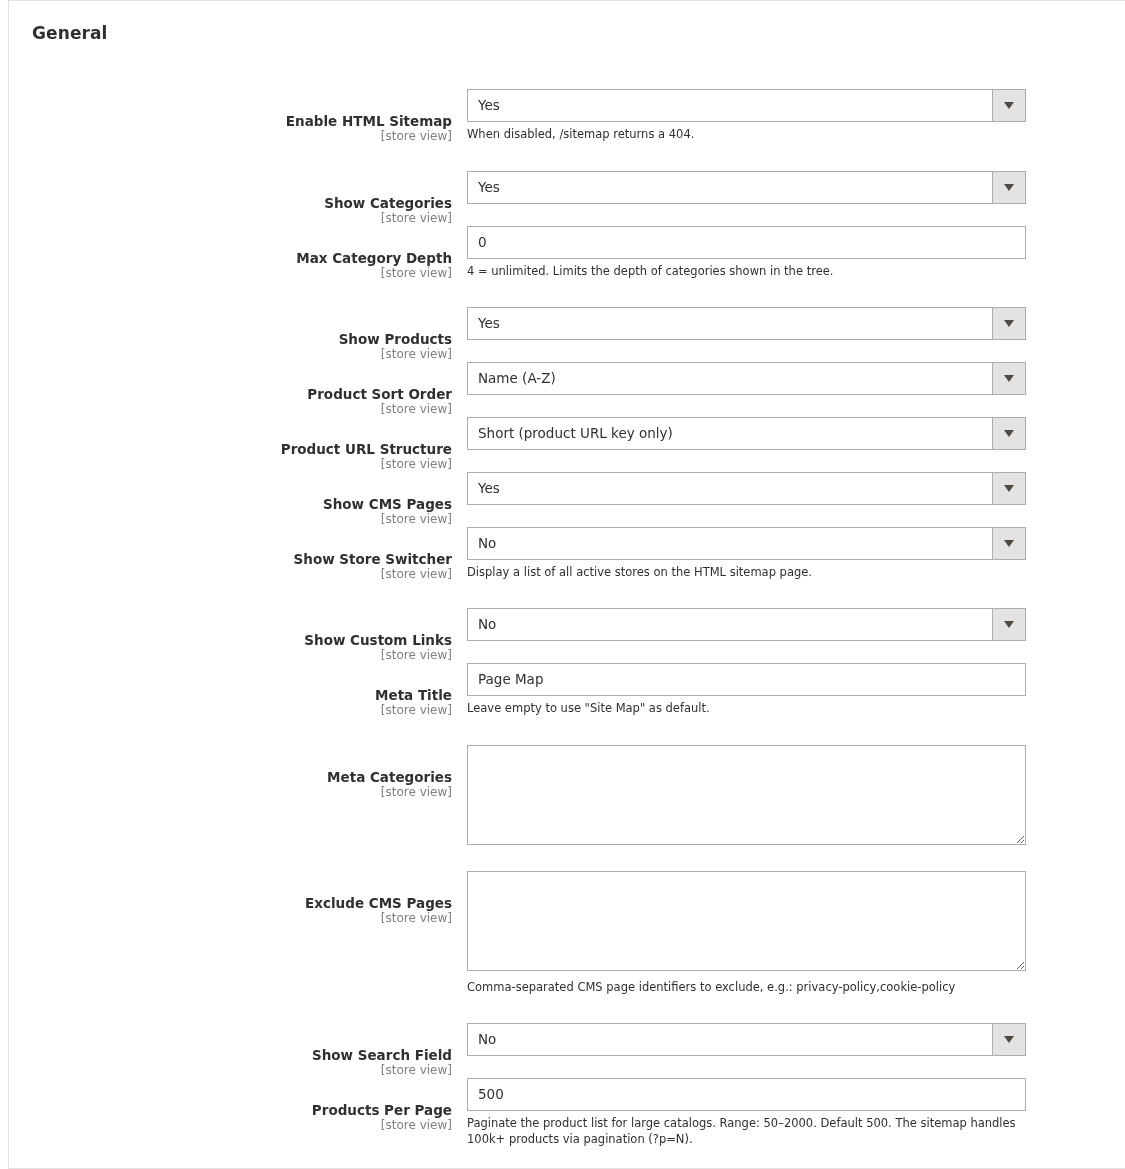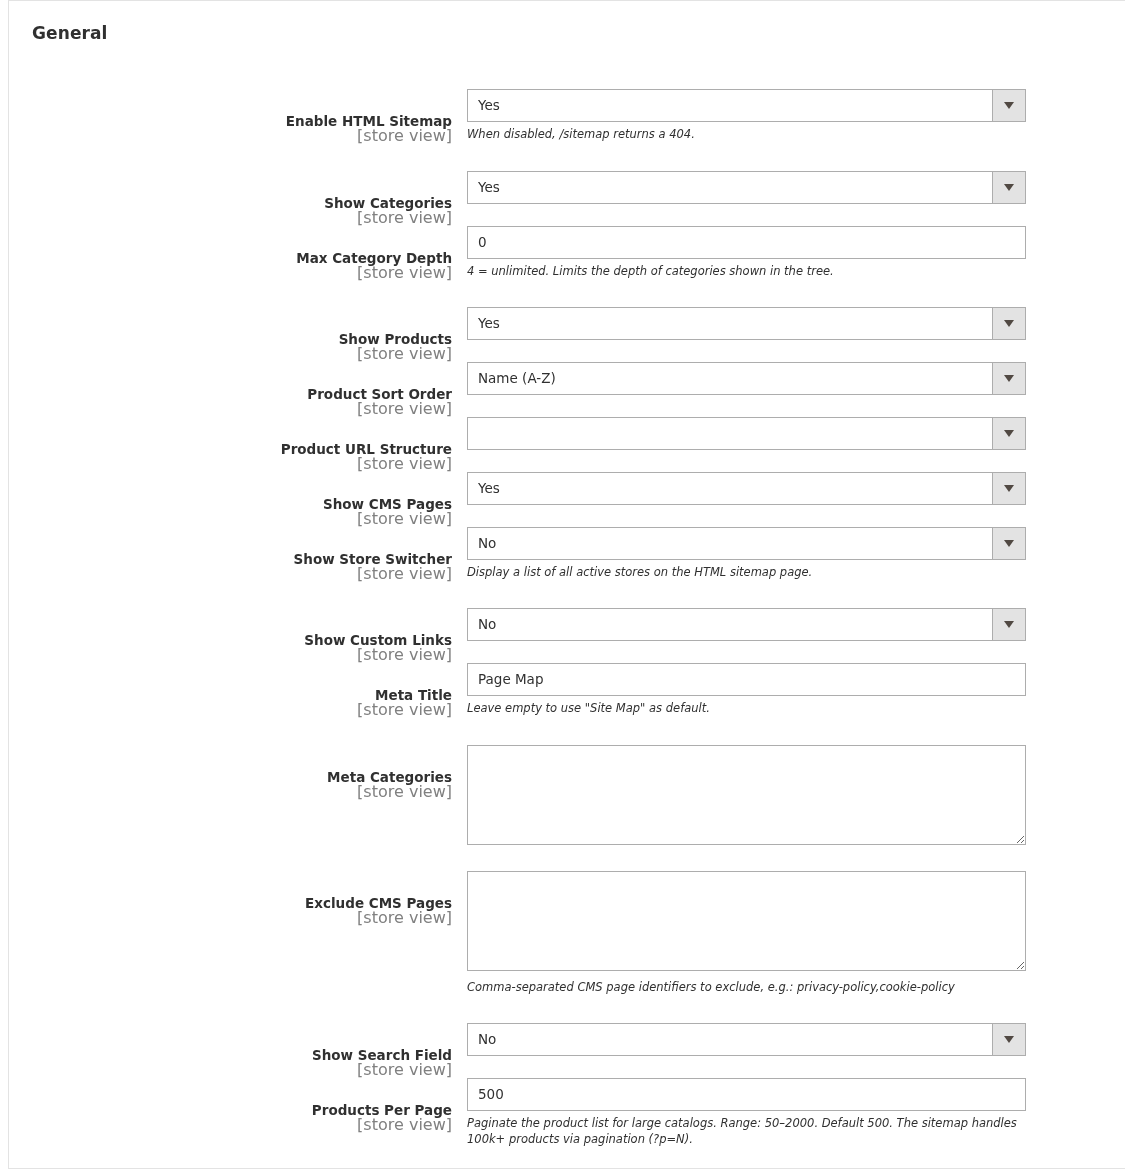--- a/index.html
+++ b/index.html
@@ -2,27 +2,27 @@
 <html><head>
 <meta charset="utf-8">
 <style>
   html, body { margin: 0; padding: 0; background: #ffffff; }
   body { width: 1125px; height: 1169px; overflow: hidden; font-family: "DejaVu Sans", sans-serif; color: #303030; }
   .panel { position: absolute; left: 8px; top: 0; width: 1123px; height: 1167px; border: 1px solid #e3e3e3; background: #fff; }
   .section-title { position: absolute; left: 23px; top: 22px; font-size: 17px; font-weight: 600; color: #303030; letter-spacing: 0.1px; }
   .row { position: absolute; left: 0; width: 1125px; }
   .label { position: absolute; right: 682px; top: 0; text-align: right; white-space: nowrap; }
   .label .title { font-size: 13.5px; font-weight: bold; color: #303030; line-height: 17px; display: block; margin-top: 24px; }
-  .label .scope { font-size: 16px; color: #808080; line-height: 12px; display: block; }
+  .label .scope { font-size: 12px; color: #808080; line-height: 12px; display: block; }
   .control { position: absolute; left: 458px; top: 0; width: 559px; height: 33px; box-sizing: border-box; border: 1px solid #adadad; background: #fff; }
   .control .value { position: absolute; left: 10px; top: 0; line-height: 31px; font-size: 13.5px; color: #303030; }
   .control .arrow-btn { position: absolute; right: 0; top: 0; width: 33px; height: 31px; background: #e3e3e3; border-left: 1px solid #adadad; box-sizing: border-box; }
   .control .arrow-btn svg { position: absolute; left: 11px; top: 12px; }
   textarea.area { position: absolute; left: 458px; top: 0; width: 559px; height: 100px; box-sizing: border-box; border: 1px solid #adadad; background: #fff; resize: both; font-family: "DejaVu Sans", sans-serif; font-size: 13px; padding: 6px 10px; outline: none; }
-  .note { position: absolute; left: 458px; font-size: 11.5px; color: #303030; line-height: 16px; width: 560px; font-style: italic; }
+  .note { position: absolute; left: 458px; font-size: 11.5px; color: #303030; line-height: 16px; width: 560px; }
 </style>
 </head>
 <body>
 
 <div class="panel">
   <div class="section-title">General</div>
 
   <div class="row" style="top:88px">
     <div class="label">
       <span class="title">Enable HTML Sitemap</span>
@@ -94,20 +94,21 @@
         </span>
     </div>
   </div>
 
   <div class="row" style="top:416px">
     <div class="label">
       <span class="title">Product URL Structure</span>
       <span class="scope">[store view]</span>
     </div>
     <div class="control">
+      <span class="value">Short (product URL key only)</span>
       <span class="arrow-btn">
           <svg width="10" height="7">
             <polygon points="0,0 10,0 5,7" fill="#514943"></polygon>
           </svg>
         </span>
     </div>
   </div>
 
   <div class="row" style="top:471px">
     <div class="label">

